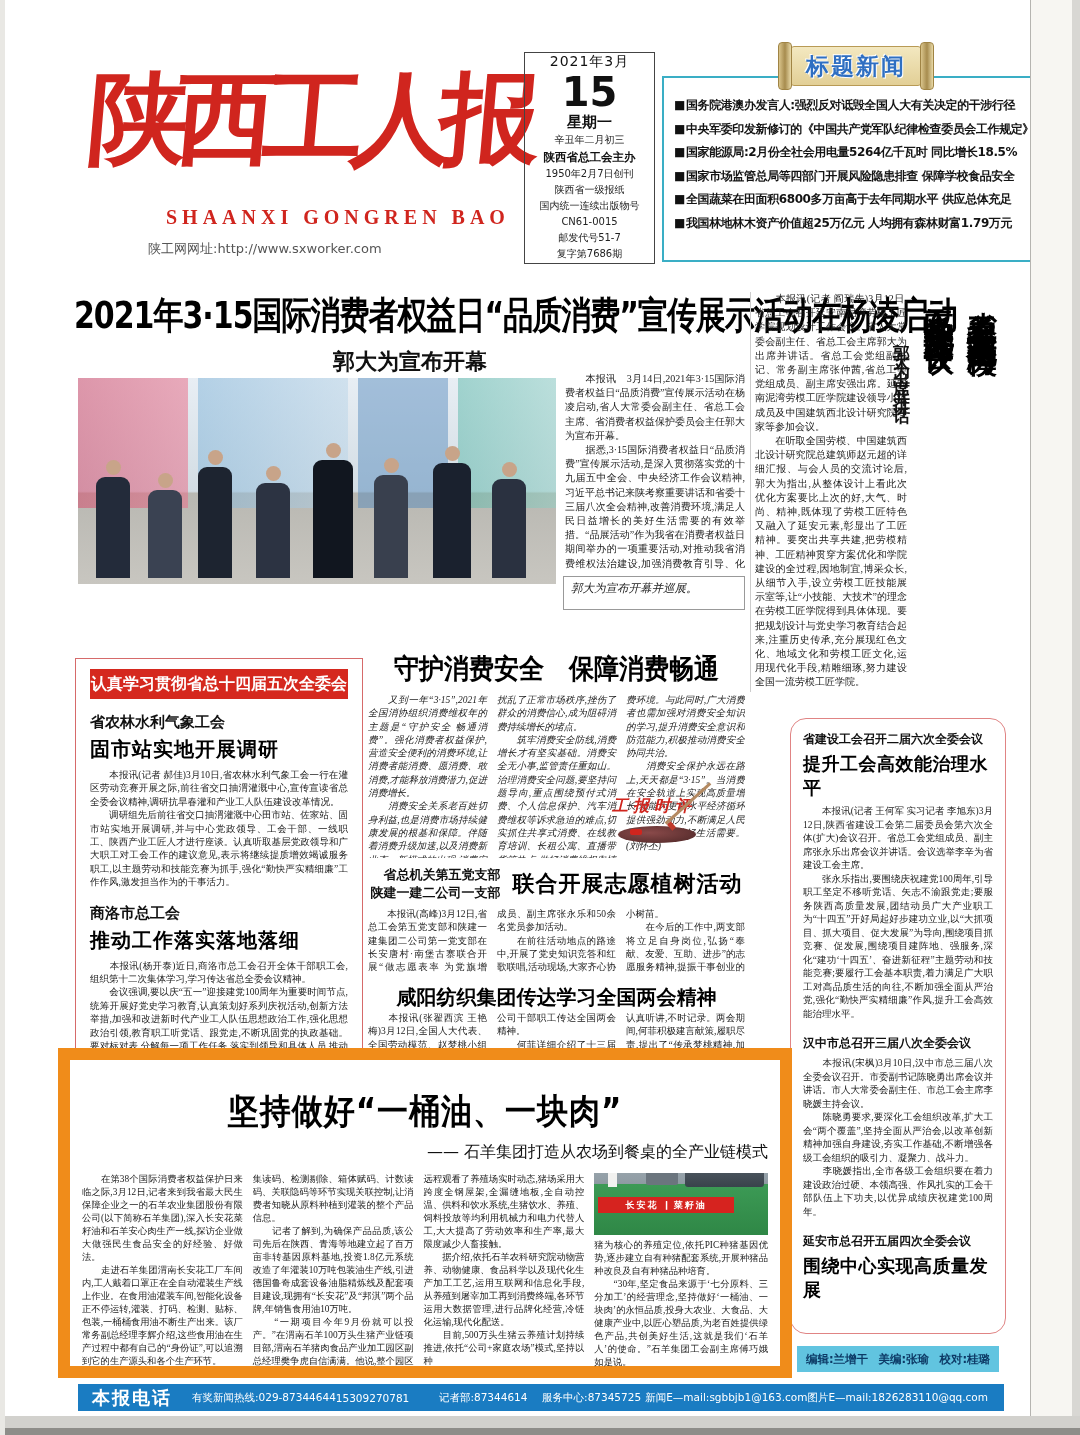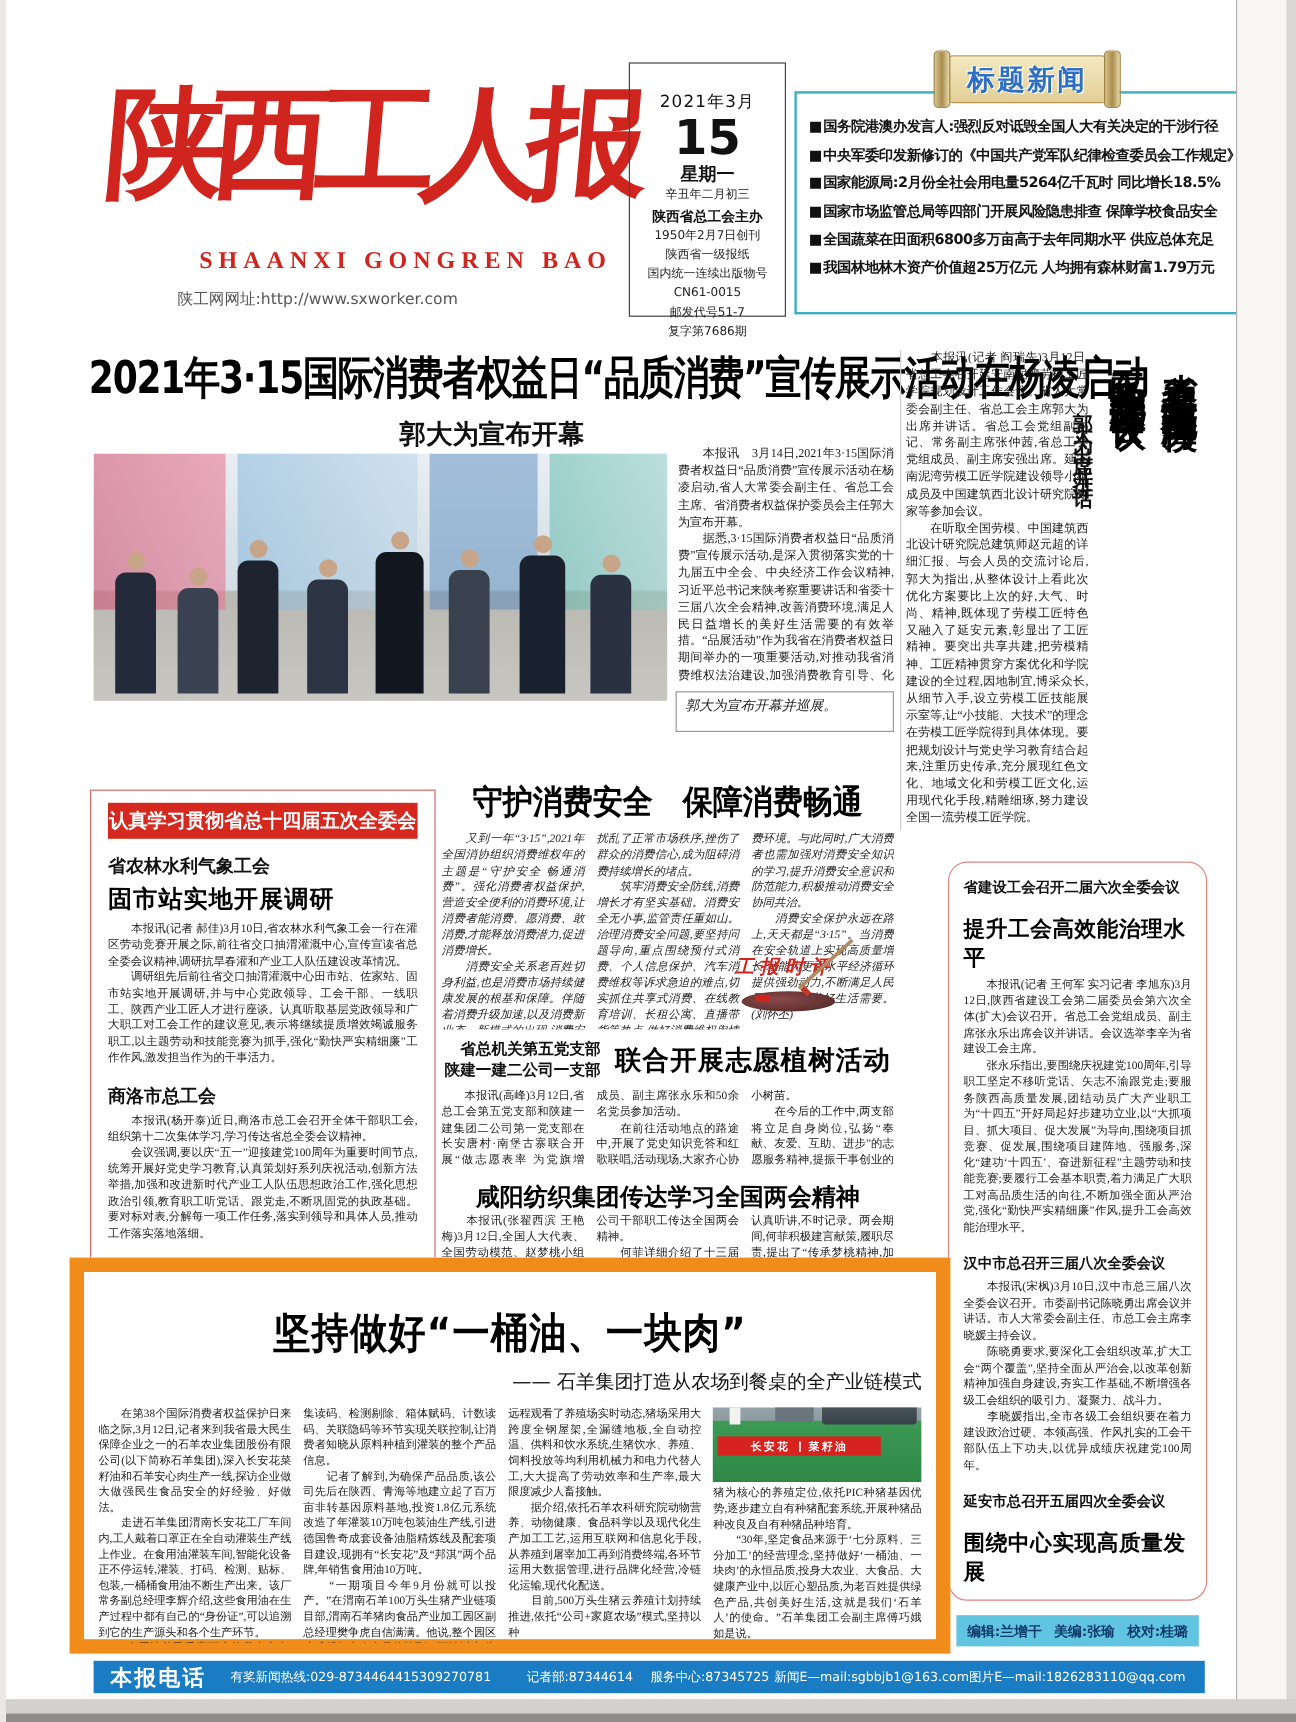--- a/index.html
+++ b/index.html
@@ -16,21 +16,21 @@
   .edge-bottom2 { left:0; top:1428px; width:1080px; height:7px; background:#8e8d89; }
 
   
   .mast-title { left:88px; top:44px; width:440px; height:160px; color:#d0251e;
     font-size:100px; font-weight:900; letter-spacing:-12px; transform:skewX(-5deg);
     font-family:"DejaVu Sans", sans-serif; line-height:150px; white-space:nowrap; }
   .mast-pinyin { left:166px; top:206px; color:#d0251e; font-weight:bold; font-size:20px; letter-spacing:5px; font-family:"Liberation Serif", serif; }
   .mast-site { left:148px; top:240px; color:#555; font-size:13px; }
 
   
-  .datebox { left:524px; top:52px; width:131px; height:212px; border:1px solid #444; text-align:center; padding-top:23px; color:#111; }
+  .datebox { left:524px; top:52px; width:131px; height:212px; border:1px solid #444; text-align:center; padding-top:0; color:#111; }
   .datebox .d1 { font-size:14px; letter-spacing:1px; }
   .datebox .day { font-size:40px; font-weight:bold; line-height:42px; }
   .datebox .wk { font-size:15px; font-weight:bold; }
   .datebox .sm { font-size:10px; color:#222; line-height:16px; }
   .datebox .org { font-size:11.5px; font-weight:bold; line-height:18px; }
 
   
   .hnbox { left:662px; top:76px; width:388px; height:186px; border:2px solid #3aaec5; }
   .hn-banner { position:absolute; left:50%; top:-36px; transform:translateX(-50%); width:156px; height:48px; }
   .hn-scroll { position:absolute; left:12px; right:12px; top:4px; bottom:4px; background:linear-gradient(180deg,#f3e8c0,#e2cf96); border:1px solid #b89a55; border-radius:4px;
@@ -93,21 +93,21 @@
   .tp-cols { left:368px; top:908px; width:377px; height:66px; display:flex; gap:10px; overflow:hidden; }
   .plain-col { flex:1; font-size:9.5px; line-height:13.3px; text-align:justify; color:#1a1a1a; white-space:pre-line; font-family:"Liberation Serif", serif; }
 
   
   .xy-title { left:368px; top:984px; width:377px; text-align:center; font-size:20px; font-weight:900; color:#000; }
   .xy-cols { left:368px; top:1012px; width:377px; height:40px; display:flex; gap:10px; overflow:hidden; }
 
   
   .sidebox { left:790px; top:718px; width:216px; height:616px; border:1.5px solid #e08484; border-radius:16px; padding:12px 12px; overflow:hidden; }
   .sb-kicker { font-size:12px; font-weight:bold; color:#111; }
-  .sb-title { font-size:18px; font-weight:900; color:#000; margin-top:14px; letter-spacing:0.5px; }
+  .sb-title { font-size:18px; font-weight:900; color:#000; margin-top:4px; letter-spacing:0.5px; }
   .sb-body { margin-top:5px; font-size:9.5px; line-height:13.5px; text-align:justify; color:#1a1a1a; white-space:pre-line; font-family:"Liberation Serif", serif; }
   .sb-sec { margin-bottom:14px; }
 
   .editors { left:797px; top:1346px; width:202px; height:26px; background:#61c4e0; display:flex; align-items:center; justify-content:space-between; padding:0 9px; }
   .editors span { font-size:11.5px; font-weight:bold; color:#0d3a66; }
 
   
   .orangebox { left:58px; top:1048px; width:734px; height:330px; border:12px solid #f08c1a; background:#fff; padding:22px 12px 4px; }
   .sy-title { text-align:center; font-size:31px; font-weight:900; color:#000; transform:scaleY(1.12); transform-origin:center top; margin-top:6px; letter-spacing:1px; }
   .sy-sub { text-align:right; font-size:16px; font-weight:normal; color:#111; margin-top:12px; }
@@ -226,20 +226,21 @@
   <div class="abs nw-head">省总工会召开延安南泥湾劳模
 工匠学院规划设计工作会议</div>
 
   <div class="abs leftbox">
     <div class="red-banner">认真学习贯彻省总十四届五次全委会议精神</div>
     <div class="kicker">省农林水利气象工会</div>
     <div class="art-title">固市站实地开展调研</div>
     <div class="art-body">　　本报讯(记者 郝佳)3月10日,省农林水利气象工会一行在灌区劳动竞赛开展之际,前往省交口抽渭灌溉中心,宣传宣读省总全委会议精神,调研抗旱春灌和产业工人队伍建设改革情况。
 　　调研组先后前往省交口抽渭灌溉中心田市站、佐家站、固市站实地开展调研,并与中心党政领导、工会干部、一线职工、陕西产业工匠人才进行座谈。认真听取基层党政领导和广大职工对工会工作的建议意见,表示将继续提质增效竭诚服务职工,以主题劳动和技能竞赛为抓手,强化“勤快严实精细廉”工作作风,激发担当作为的干事活力。</div>
     <div class="kicker">商洛市总工会</div>
+    <div class="art-title">推动工作落实落地落细</div>
     <div class="art-body">　　本报讯(杨开泰)近日,商洛市总工会召开全体干部职工会,组织第十二次集体学习,学习传达省总全委会议精神。
 　　会议强调,要以庆“五一”迎接建党100周年为重要时间节点,统筹开展好党史学习教育,认真策划好系列庆祝活动,创新方法举措,加强和改进新时代产业工人队伍思想政治工作,强化思想政治引领,教育职工听党话、跟党走,不断巩固党的执政基础。要对标对表,分解每一项工作任务,落实到领导和具体人员,推动工作落实落地落细。</div>
   </div>
 
   <div class="abs ed-title">守护消费安全　保障消费畅通</div>
   <div class="abs ed-cols">
     <div class="ed-col">　　又到一年“3·15”,2021年全国消协组织消费维权年的主题是“守护安全 畅通消费”。强化消费者权益保护,营造安全便利的消费环境,让消费者能消费、愿消费、敢消费,才能释放消费潜力,促进消费增长。
 　　消费安全关系老百姓切身利益,也是消费市场持续健康发展的根基和保障。伴随着消费升级加速,以及消费新业态、新模式的出现,消费安全暴露出新风险。从网络直播卖假货,到长租公寓爆雷,再到在线教育机构倒闭跑路……一些领域的消费安全问题反映集中,</div>
     <div class="ed-col">扰乱了正常市场秩序,挫伤了群众的消费信心,成为阻碍消费持续增长的堵点。
 　　筑牢消费安全防线,消费增长才有坚实基础。消费安全无小事,监管责任重如山。治理消费安全问题,要坚持问题导向,重点围绕预付式消费、个人信息保护、汽车消费维权等诉求急迫的难点,切实抓住共享式消费、在线教育培训、长租公寓、直播带货等热点,做好消费维权舆情监测分析,建立健全高效便捷的投诉举报处理和反馈机制,不断推进消费规则完善,构建规范的消</div>

